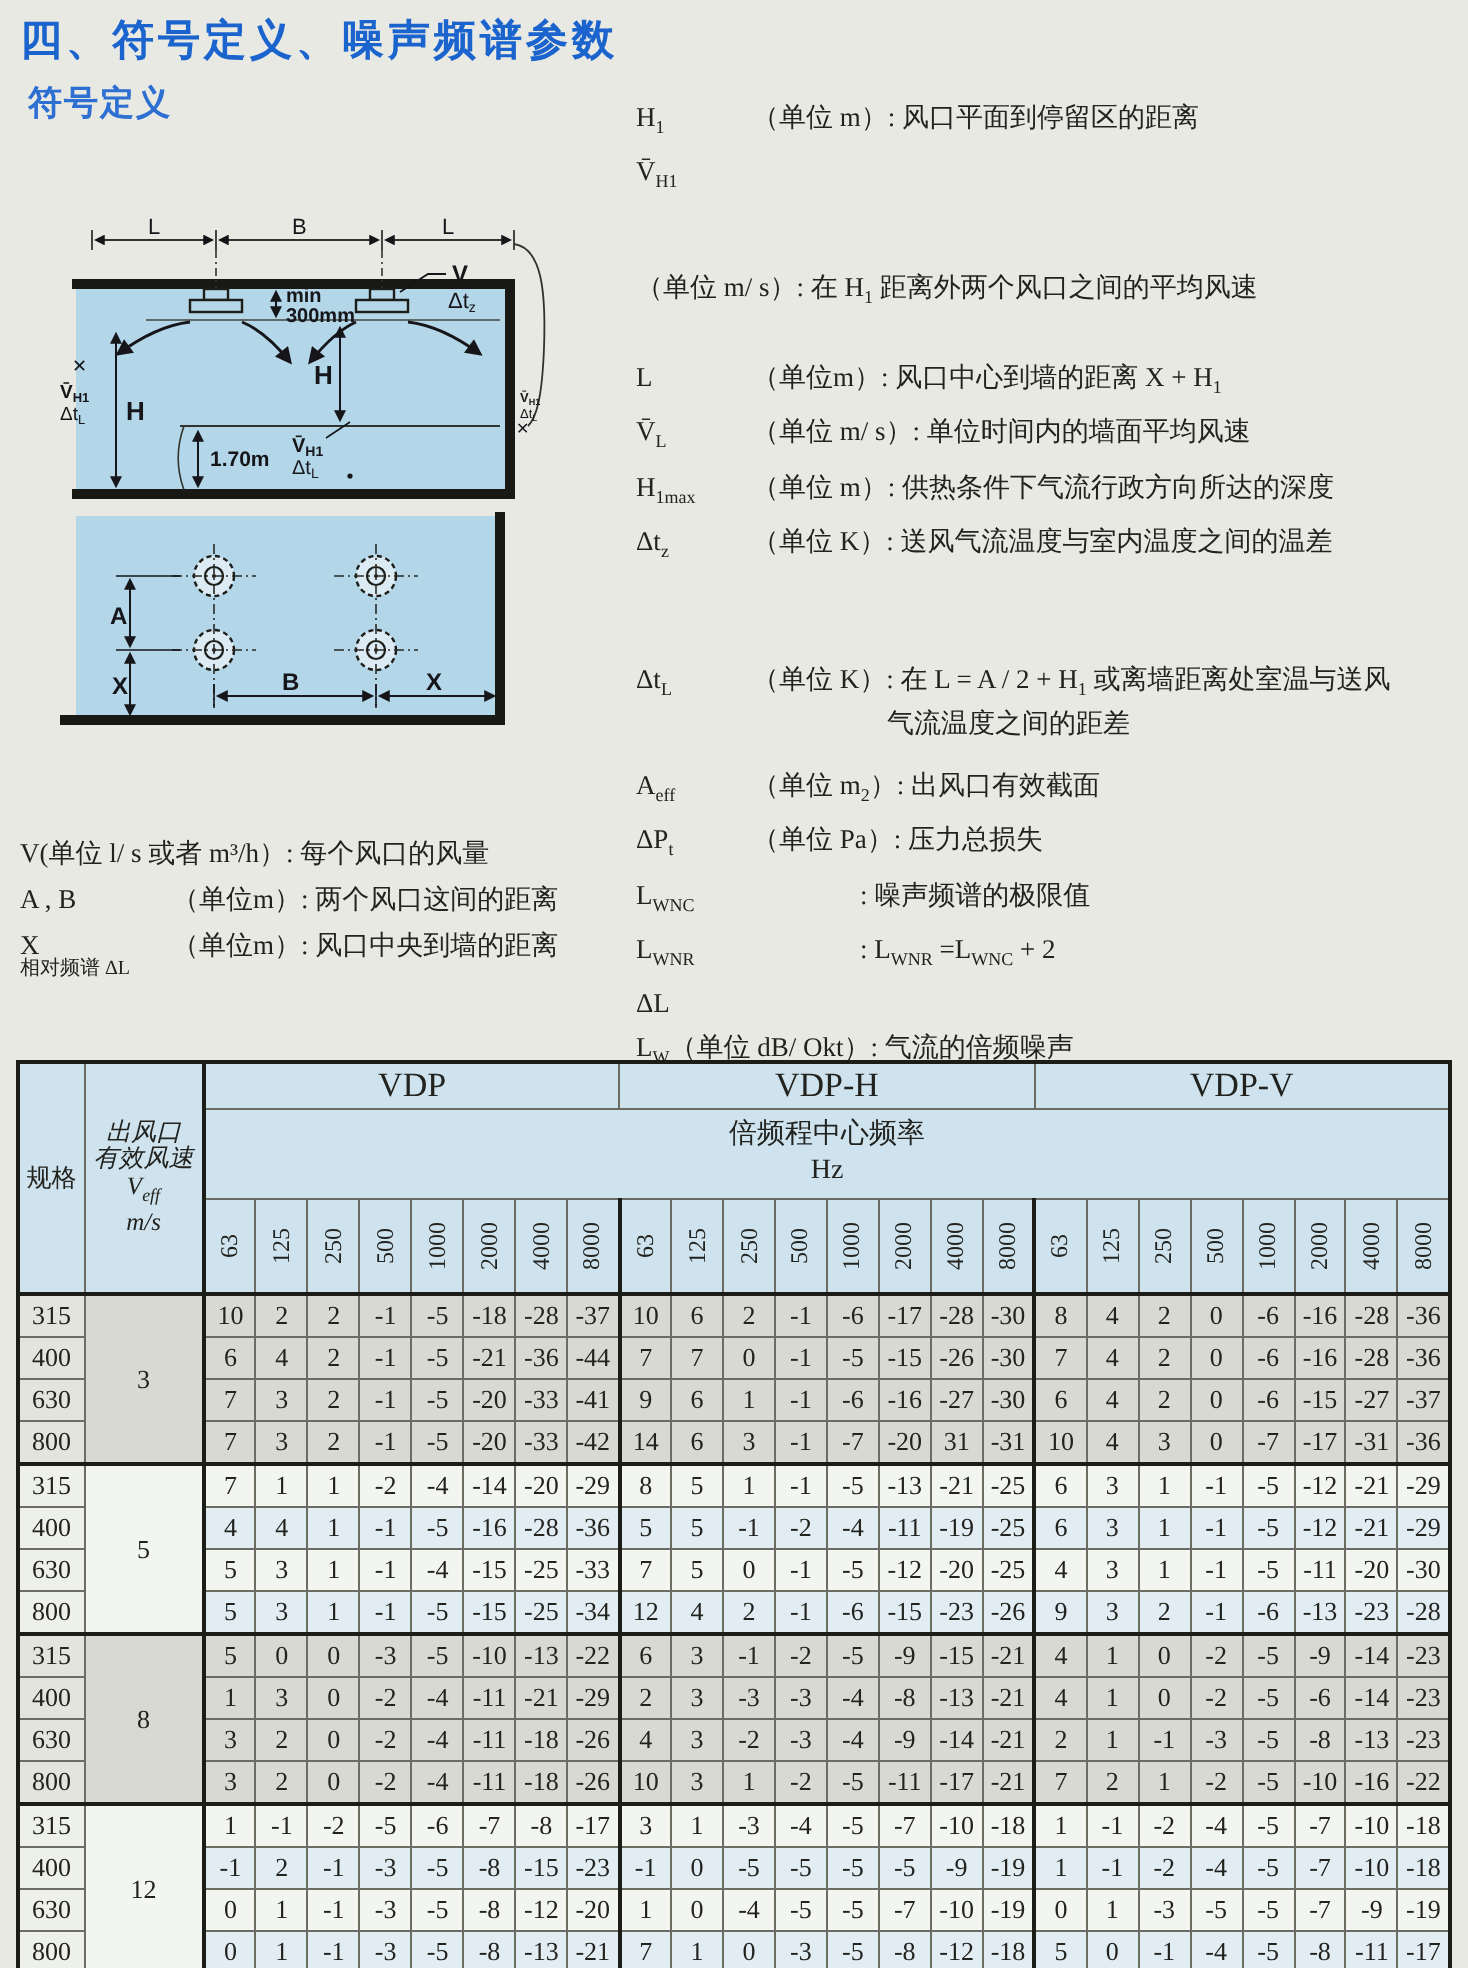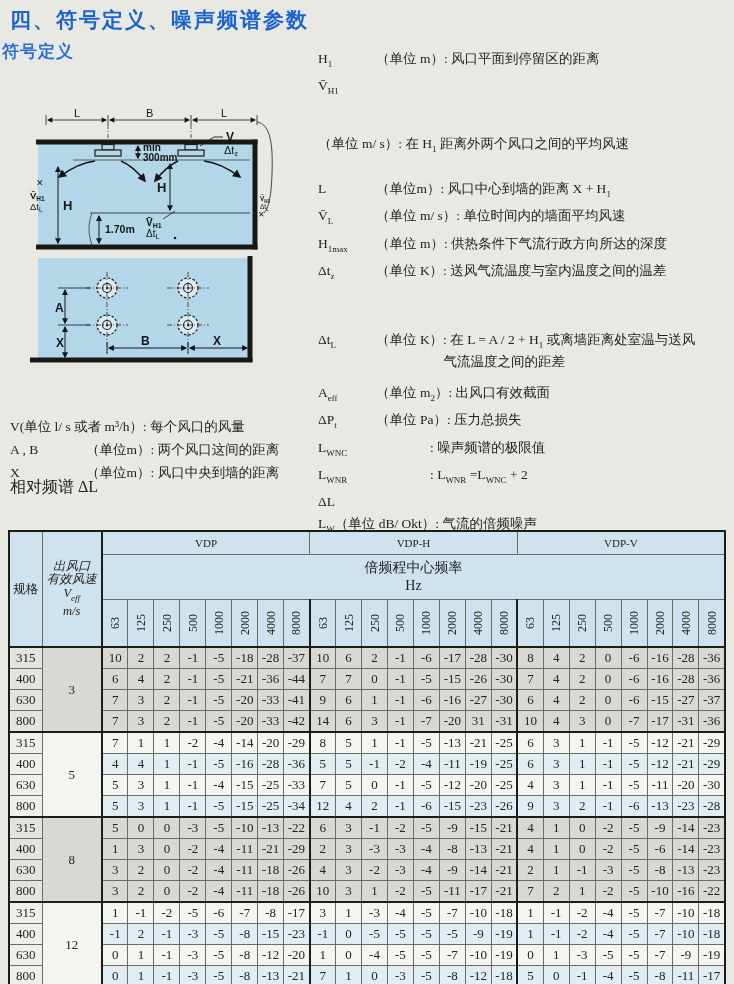--- a/index.html
+++ b/index.html
@@ -1,50 +1,50 @@
 <!DOCTYPE html>
 <html><head>
 <meta charset="utf-8">
 <style>
   html,body{margin:0;padding:0;}
   .page{position:relative;width:734px;height:984px;background:#e9e9e4;overflow:hidden;
         font-family:"Liberation Serif",serif;color:#22231e;}
   
   .title{position:absolute;left:10px;top:6px;font-family:Liberation Sans, sans-serif;
          font-weight:bold;font-size:21px;letter-spacing:2px;color:#1b64cd;margin:0;}
-  .subtitle{position:absolute;left:2px;top:40px;font-family:"Liberation Sans",sans-serif;
+  .subtitle{position:absolute;left:14px;top:40px;font-family:"Liberation Sans",sans-serif;
          font-weight:bold;font-size:17px;letter-spacing:1px;color:#2e6fd2;margin:0;}
   
   .defs-right{position:absolute;left:318px;top:50px;width:414px;font-size:13.5px;line-height:17px;}
   .def-row{display:flex;margin-bottom:4.6px;}
   .def-row .sym{flex:0 0 58px;}
   .def-row.tight .sym{flex:0 0 auto;}
   .def-row.gap{margin-bottom:22px;flex-direction:column;}
   .def-row.gap-sm{margin-bottom:14px;margin-top:46px;}
   .def-row.cont .txt{padding-left:126px;}
   .txt.pad{padding-left:54px;}
   .txt.pad2{padding-left:36px;}
   sub{font-size:9px;}
   
   .defs-left{position:absolute;left:10px;top:418px;width:304px;font-size:13.5px;line-height:17px;}
   .geo-row{display:flex;margin-bottom:6px;}
   .geo-row .gsym{flex:0 0 76px;}
   .geo-row.tight .gsym{flex:0 0 auto;}
-  .spectrum-label{position:absolute;left:10px;top:477px;font-size:16px;}
+  .spectrum-label{position:absolute;left:10px;top:477px;font-size:10px;}
   
   .diagram{position:absolute;left:28px;top:106px;width:252px;height:264px;}
   
   .table-wrap{position:absolute;left:8px;top:530px;width:718px;}
   table.spec{border-collapse:collapse;table-layout:fixed;width:718px;background:#f3f5f1;
              font-size:13px;border:2px solid #1d1d18;}
   table.spec th,table.spec td{border:1px solid #6b6c62;padding:0;text-align:center;font-weight:normal;}
   thead th{background:#cfe3ee;}
   .th-side{font-size:12.5px;}
   .speed-head{font-size:12.5px;line-height:13.5px;font-style:italic;}
-  .th-group{height:22px;font-size:11px;font-weight:bold;}
+  .th-group{height:22px;font-size:17px;font-weight:bold;}
   .band-th{height:44px;font-size:14px;line-height:18px;}
   th.freq{height:46px;position:relative;}
   .vtext{position:absolute;left:50%;top:50%;transform:translate(-50%,-50%) rotate(-90deg);
          white-space:nowrap;font-size:12px;}
   tbody td{height:20px;background:#f3f5f1;}
   td.spec-cell{background:#eef0ea;}
   tr.g-gray td{background:#d7d9d2;}
   tr.g-gray td.spec-cell{background:#e2e4dd;}
   tr.alt td{background:#e2edf3;}
   tr.alt td.spec-cell{background:#eef0ea;}

